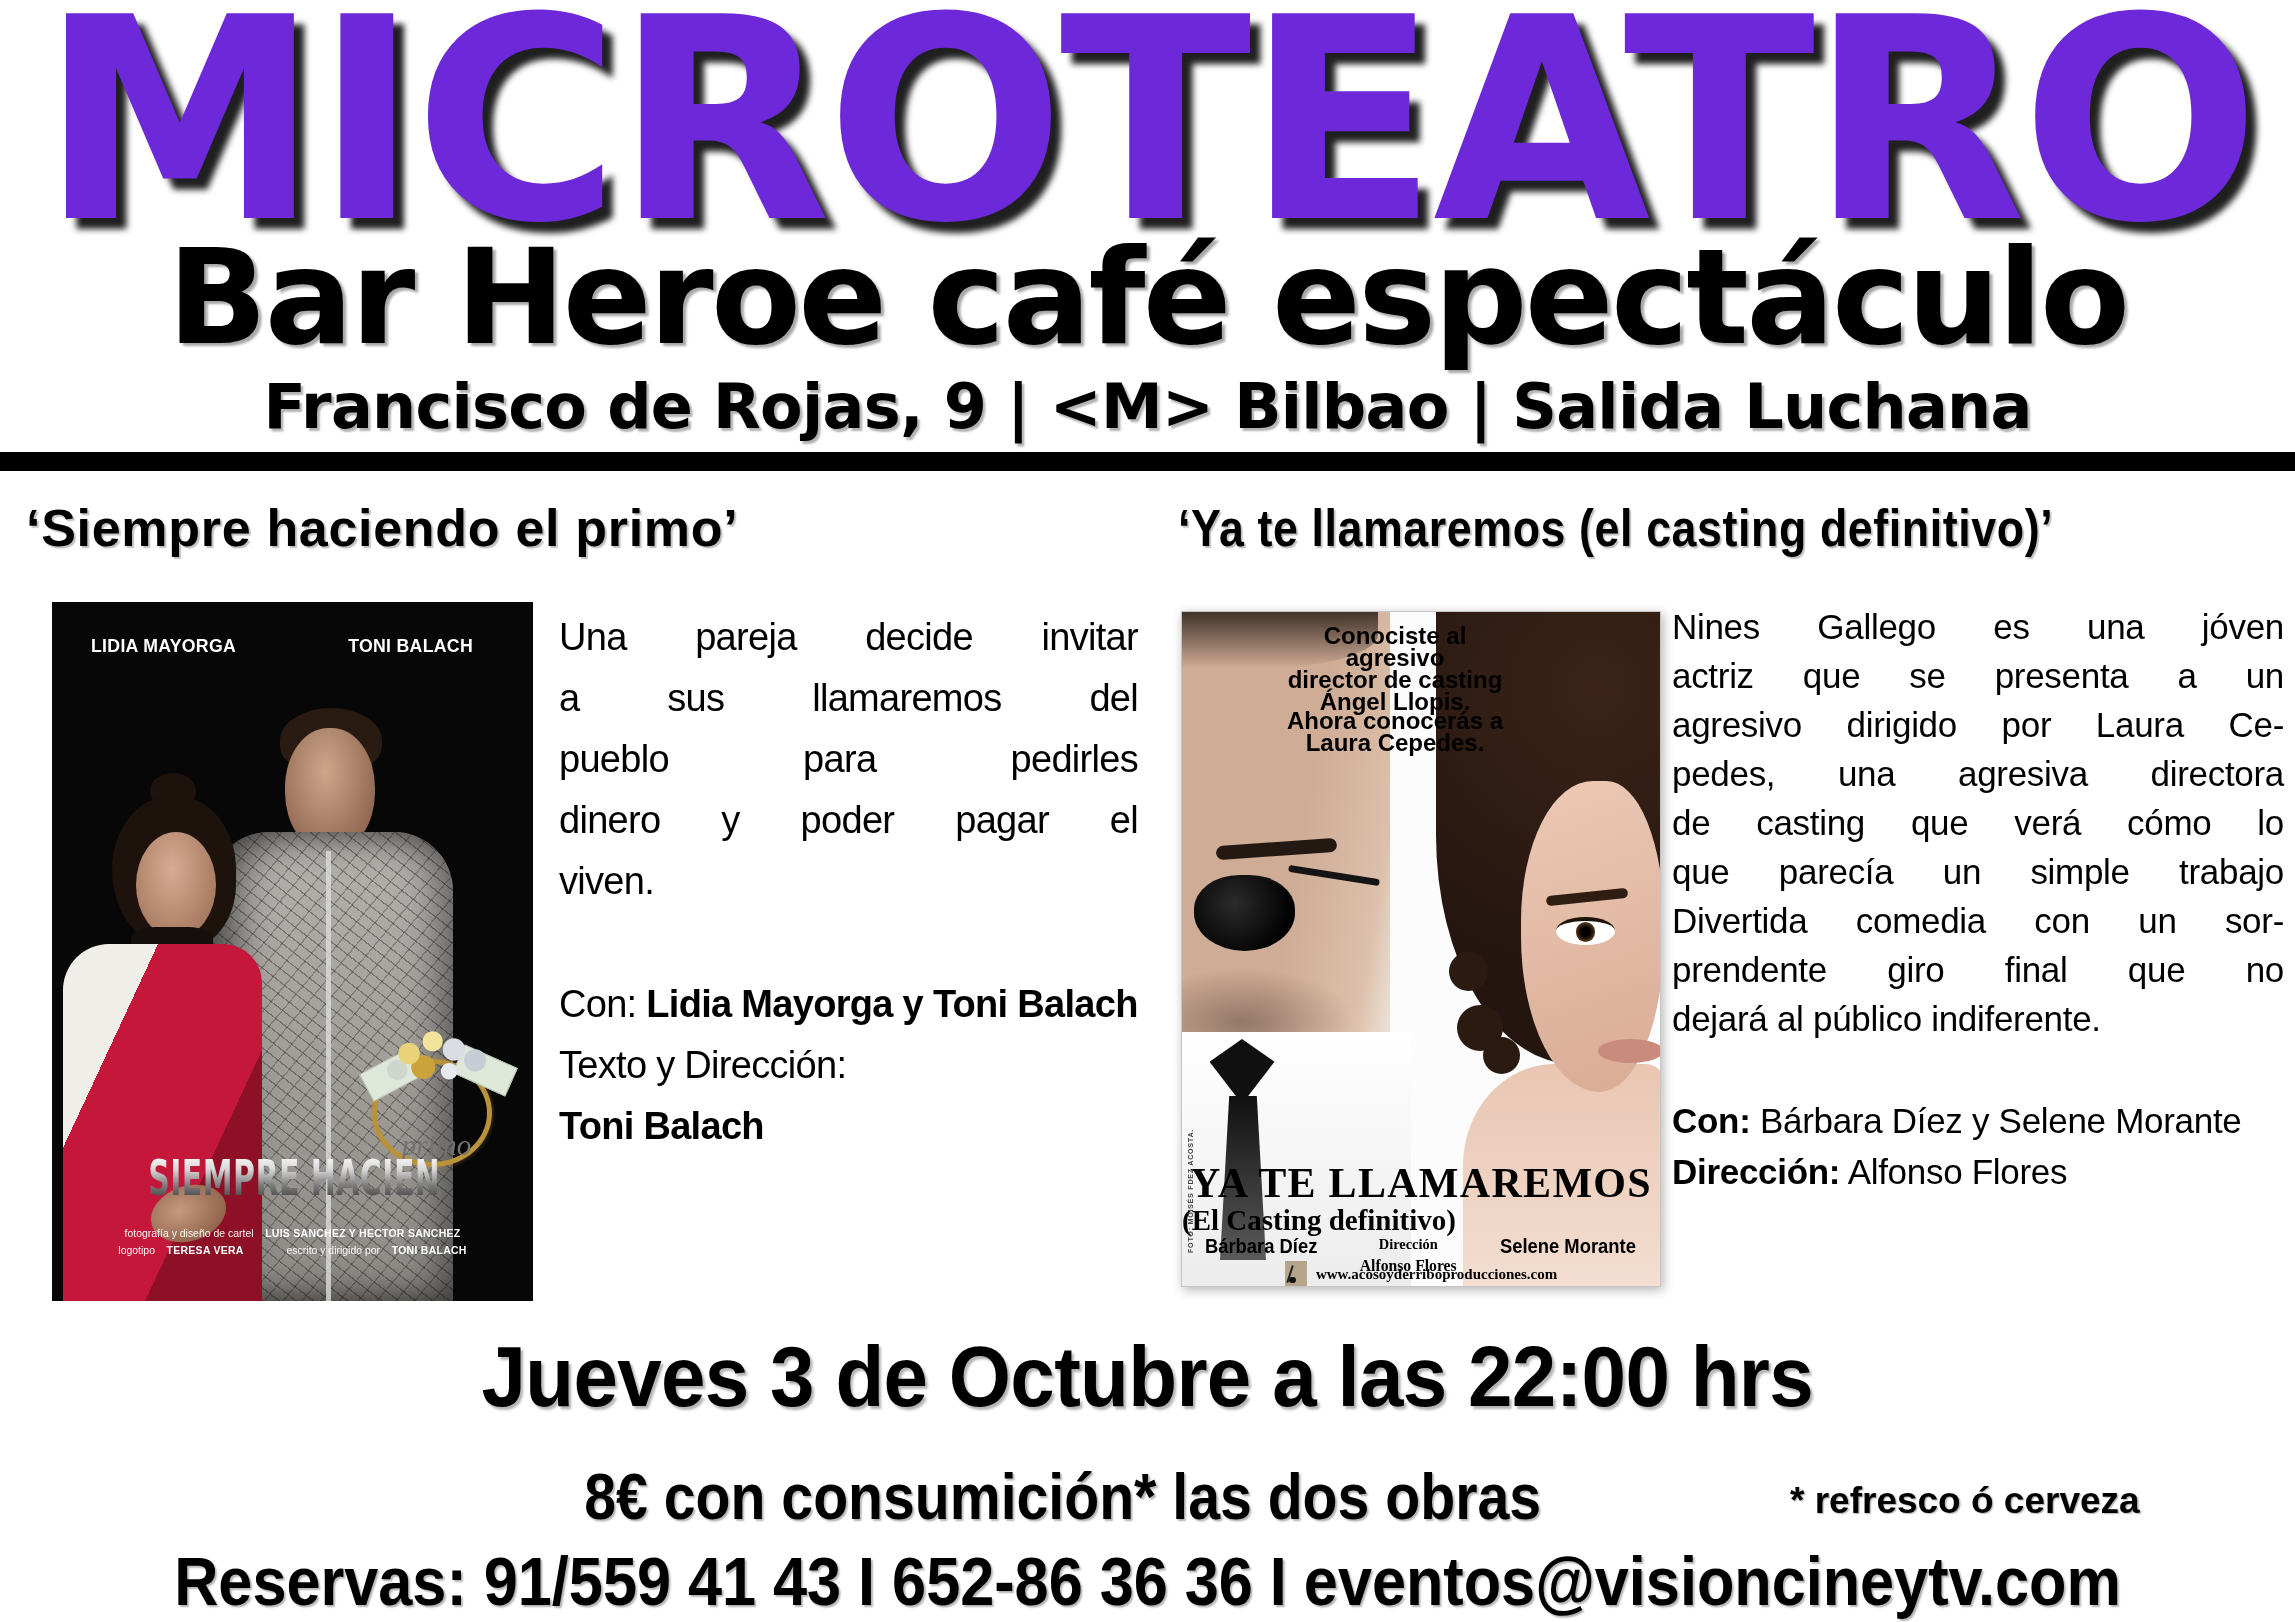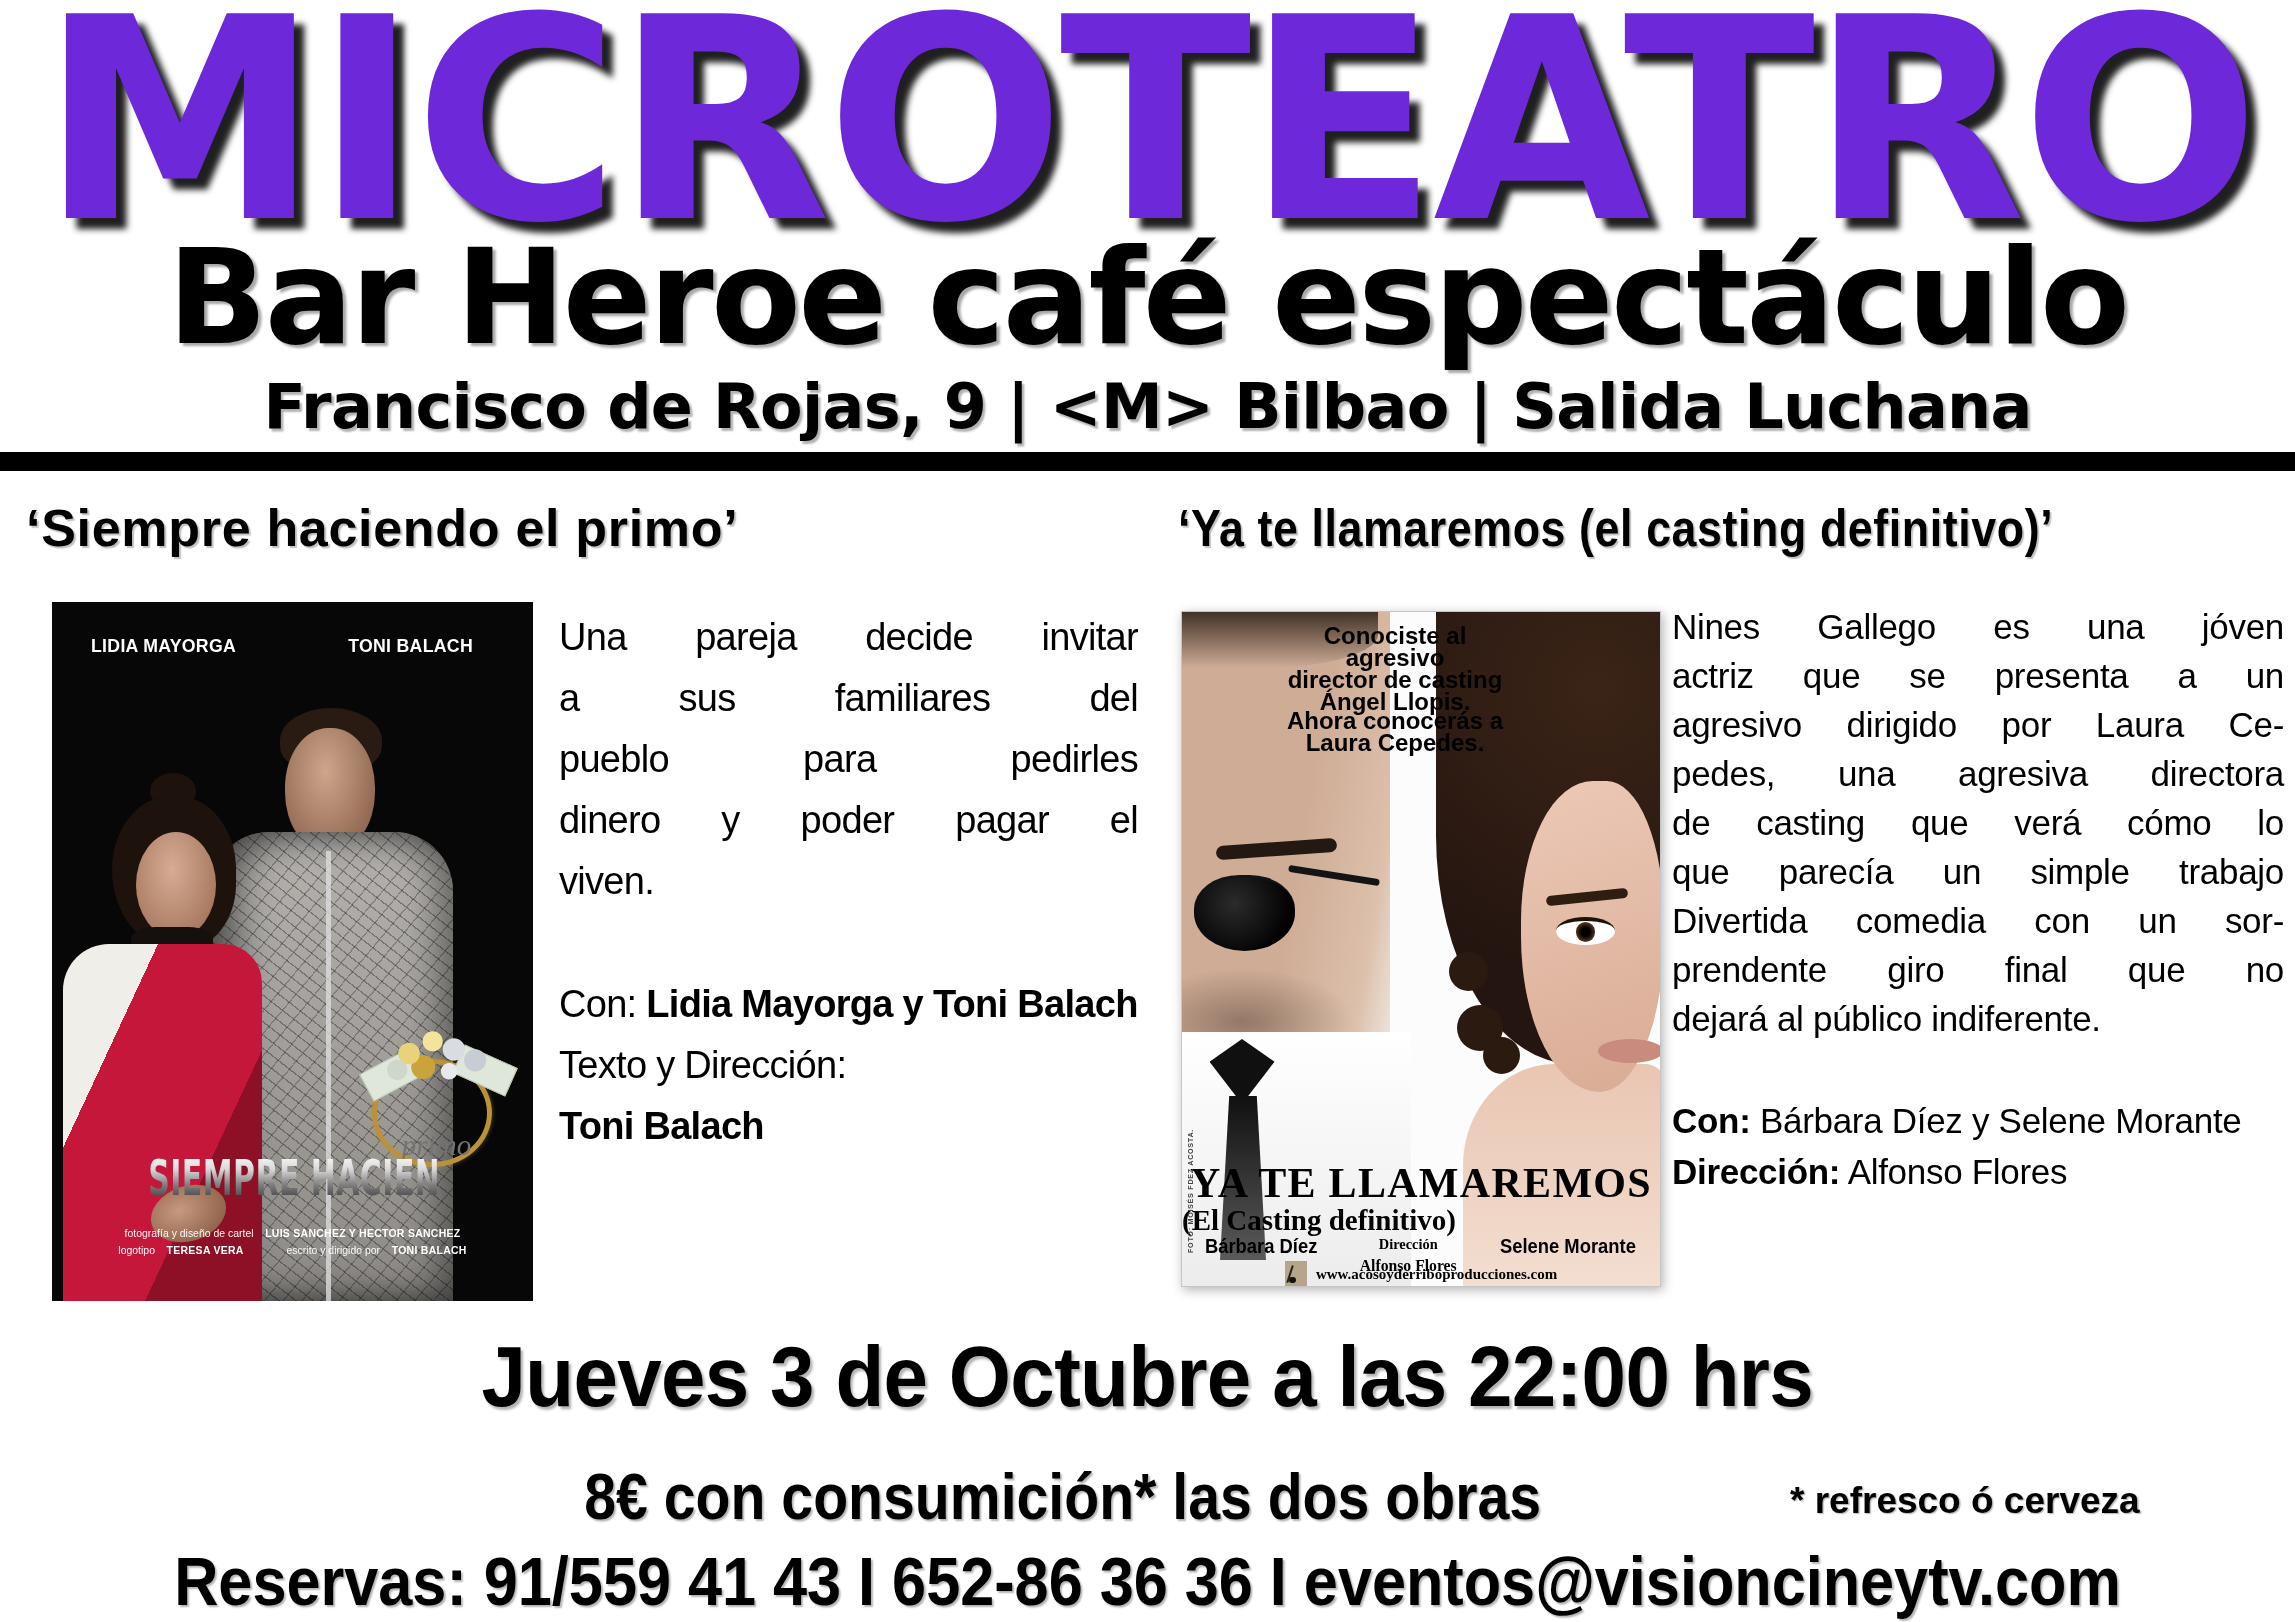--- a/index.html
+++ b/index.html
@@ -223,21 +223,21 @@
         <span class="gap"></span>
         <span class="lab">escrito y dirigido por</span>
         <span class="val">TONI BALACH</span>
       </div>
     </div>
   </div>
 
   <div class="col-mid">
     <div>
         <div class="jline">Una pareja decide invitar</div>
-        <div class="jline">a sus familiares del</div>
+        <div class="jline">a sus llamaremos del</div>
         <div class="jline">pueblo para pedirles</div>
         <div class="jline">dinero y poder pagar el</div>
         <div class="jline flush">viven.</div>
       </div>
     <div class="cast-block">
       <div class="cast-line">
         <span class="reg">Con:</span>
         <span class="b">Lidia Mayorga y Toni Balach</span>
       </div>
       <div class="cast-line">

